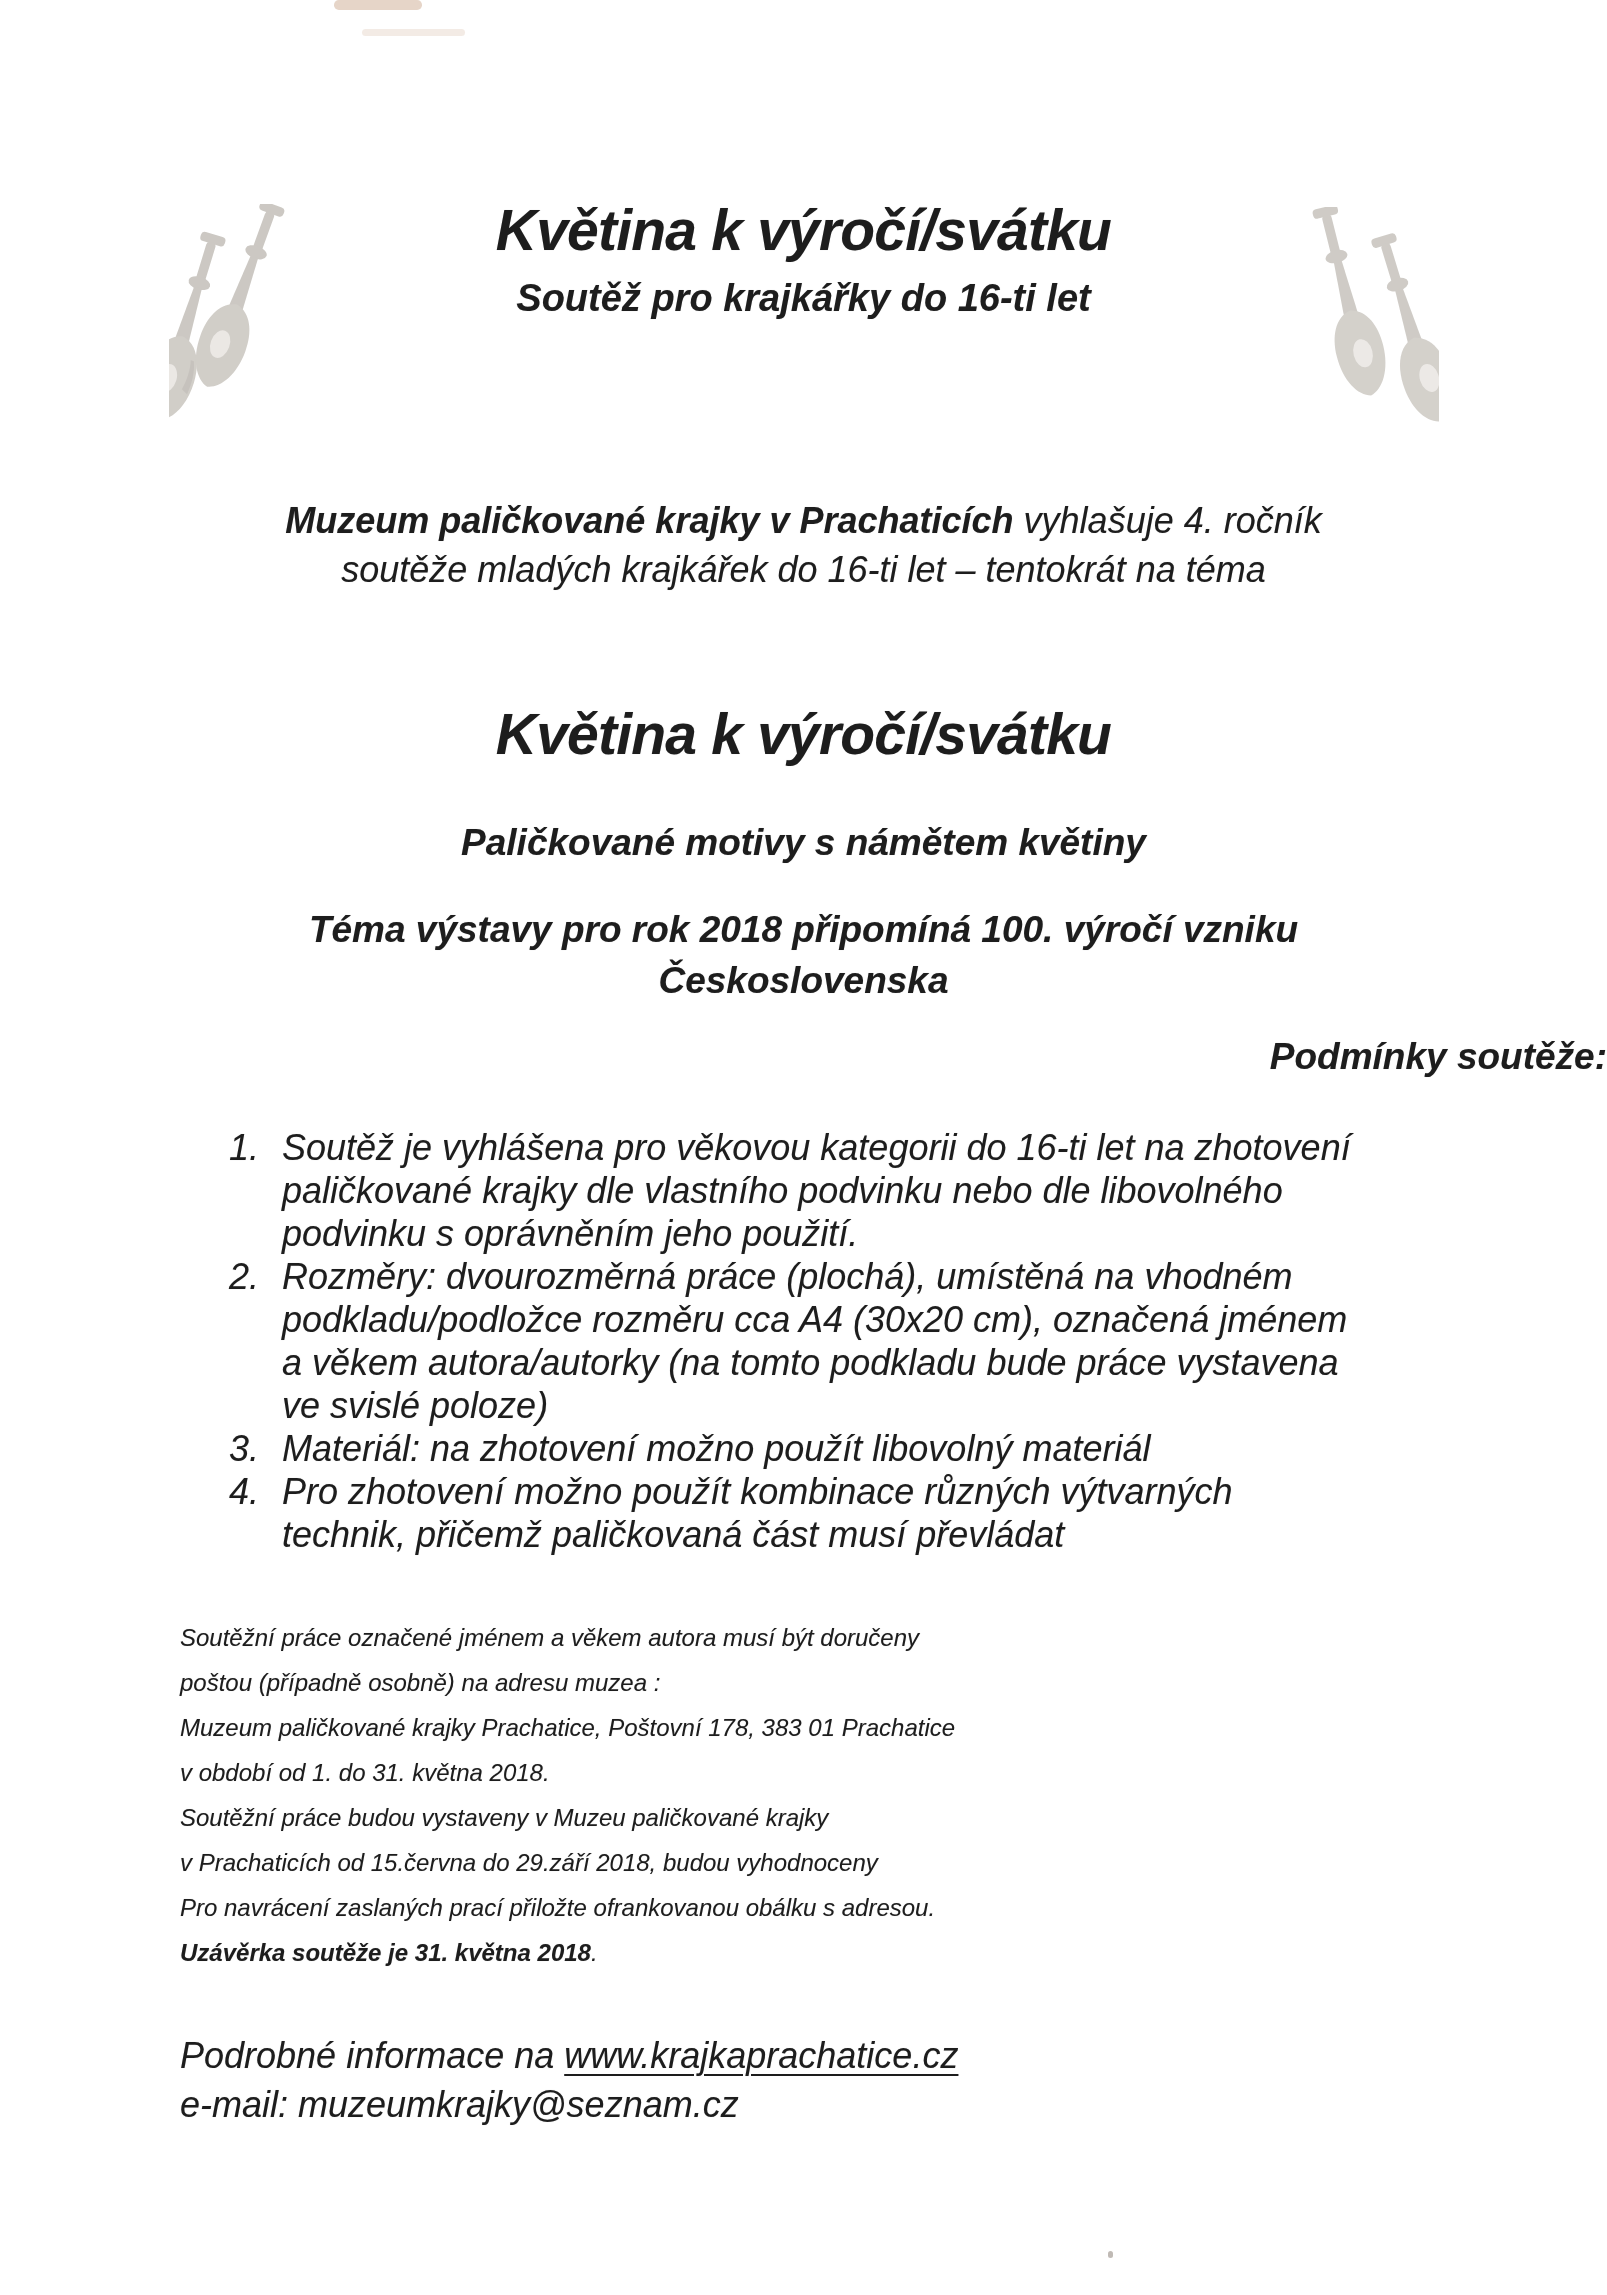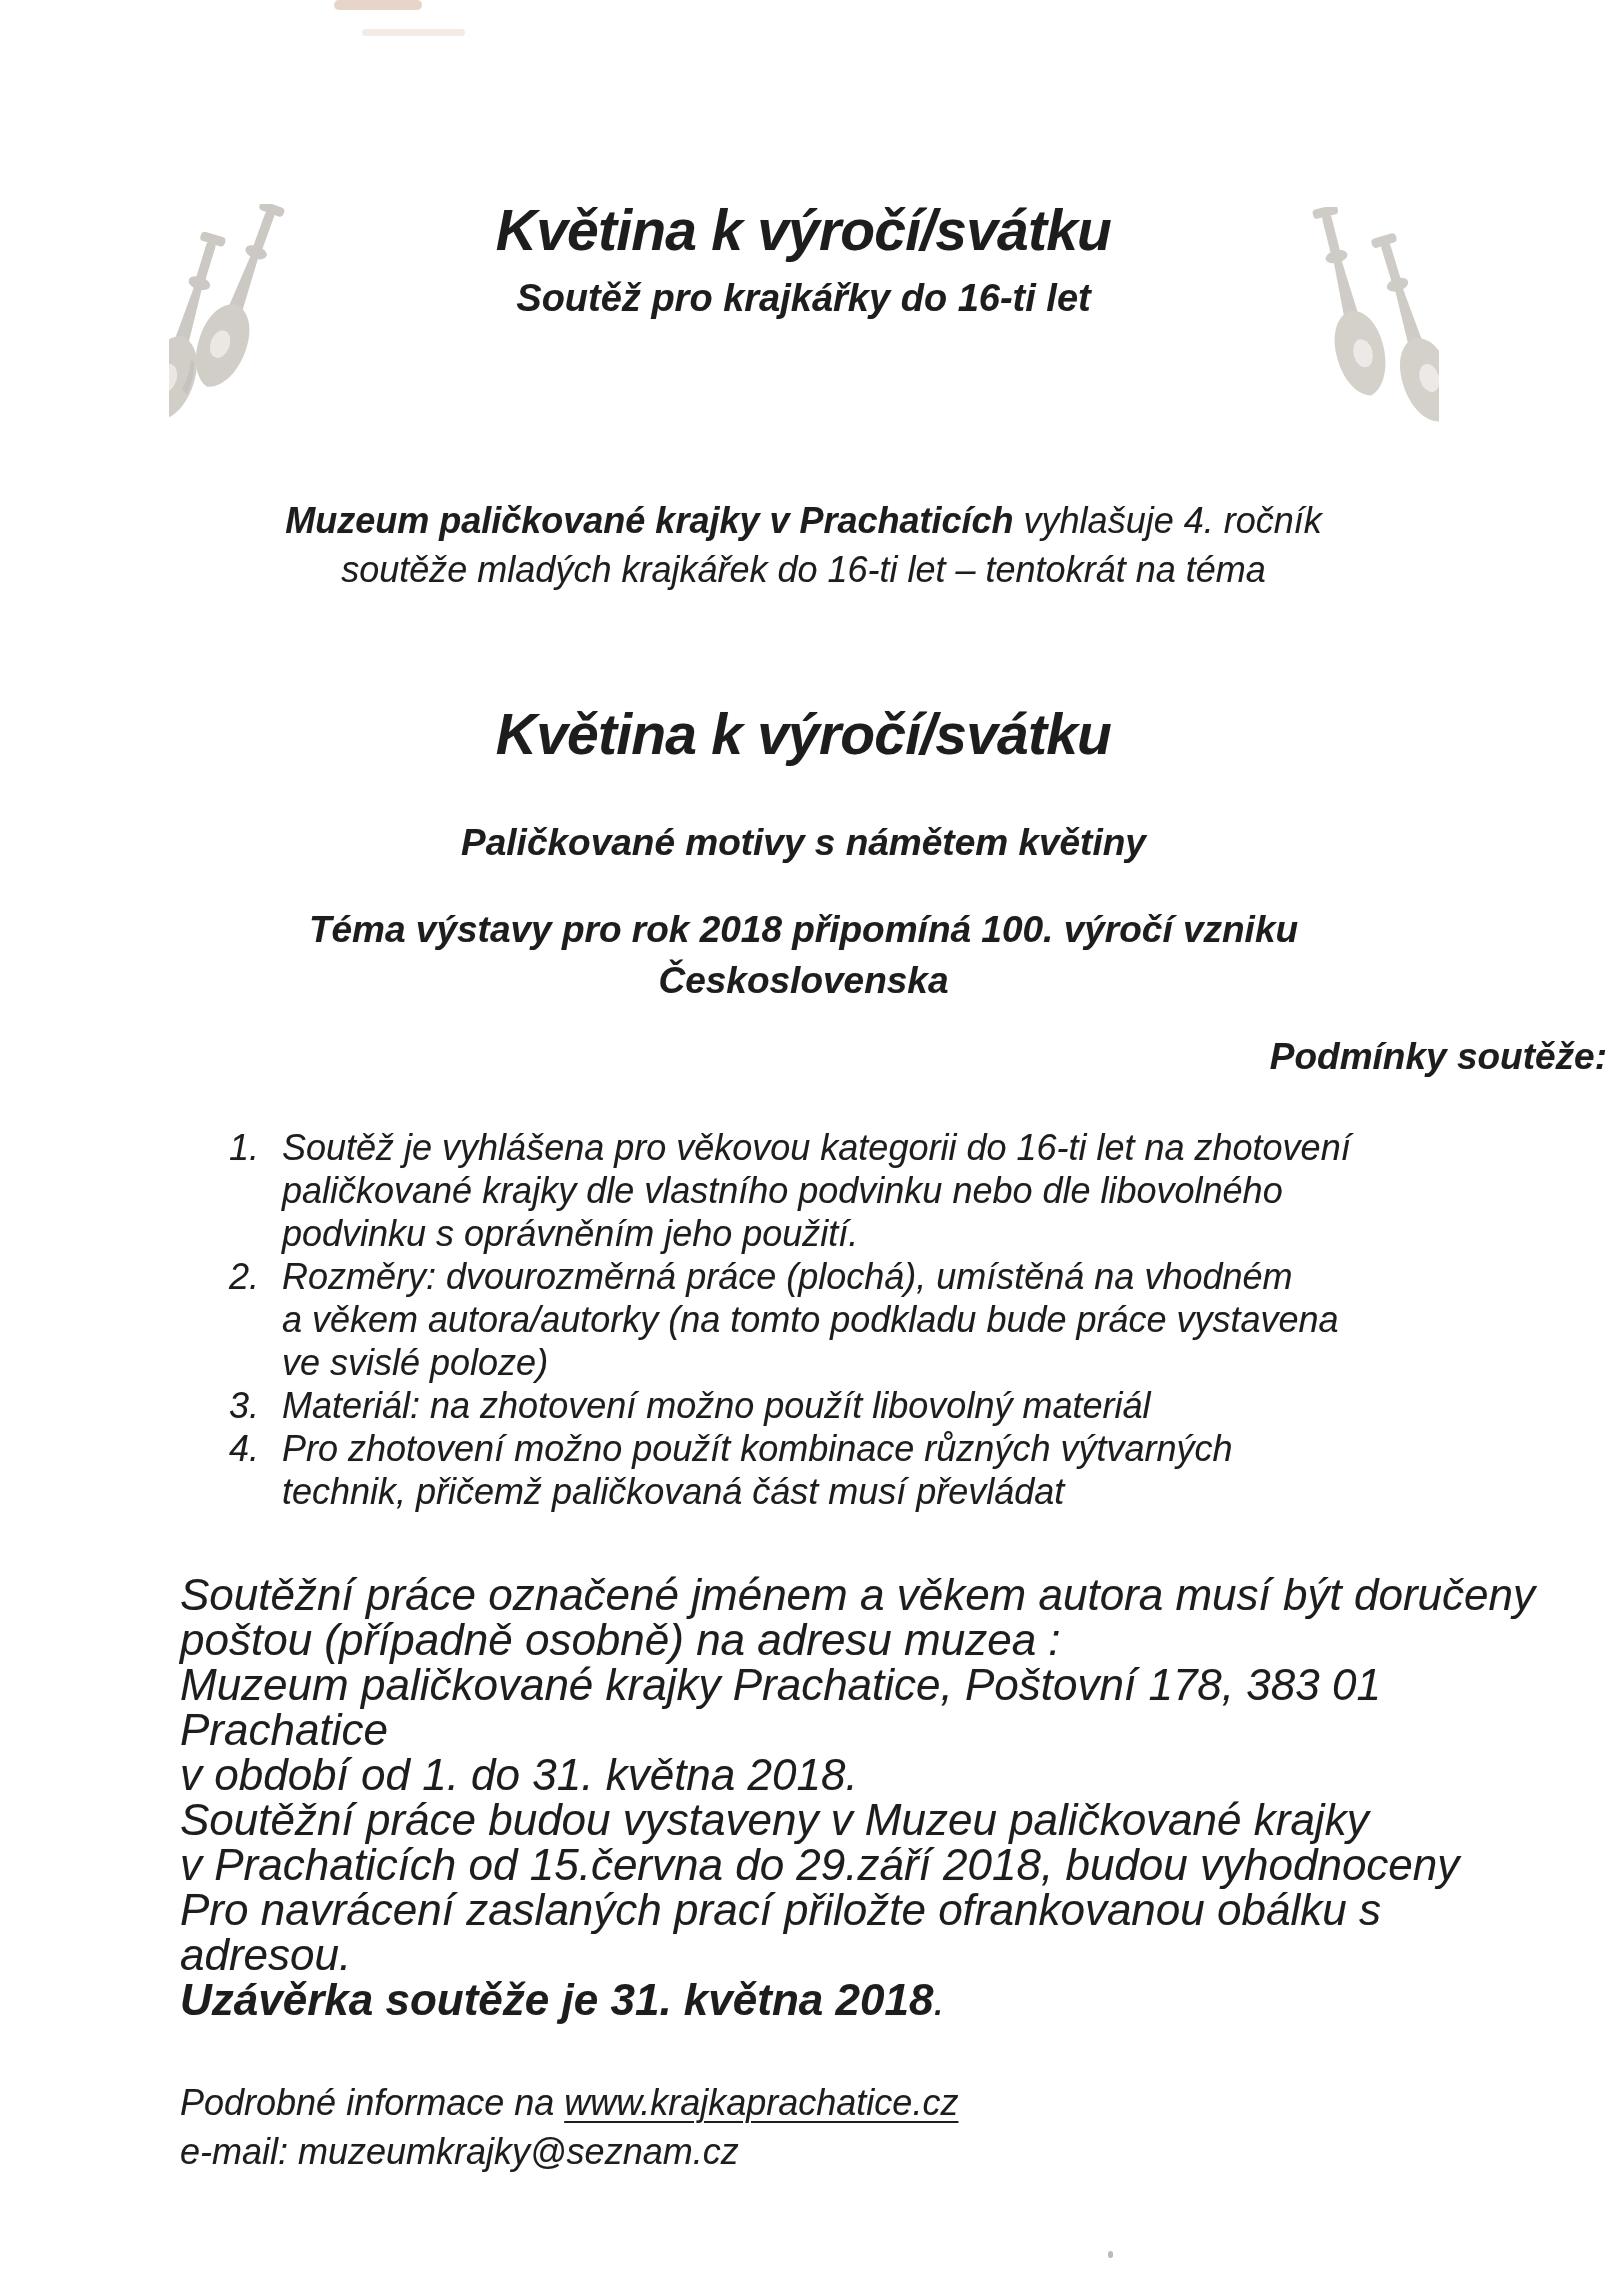--- a/index.html
+++ b/index.html
@@ -64,21 +64,21 @@
   }
   .cond-list {
     margin:48px 80px 0 229px;
     font-size:36px;
     line-height:43px;
   }
   .cond-item { display:flex; }
   .cond-num { flex:none; width:53px; }
   .para {
     margin:59px 72px 0 180px;
-    font-size:44px;
+    font-size:24px;
     line-height:45px;
   }
   .deadline-b { font-weight:bold; }
   .footer {
     margin:56px 72px 0 180px;
     font-size:36px;
     line-height:49px;
   }
   .url {
     text-decoration:underline;
@@ -176,20 +176,21 @@
       <div>
         <div>Soutěž je vyhlášena pro věkovou kategorii do 16-ti let na zhotovení</div>
         <div>paličkované krajky dle vlastního podvinku nebo dle libovolného</div>
         <div>podvinku s oprávněním jeho použití.</div>
       </div>
     </div>
     <div class="cond-item">
       <div class="cond-num">2.</div>
       <div>
         <div>Rozměry: dvourozměrná práce (plochá), umístěná na vhodném</div>
+        <div>podkladu/podložce rozměru cca A4 (30x20 cm), označená jménem</div>
         <div>a věkem autora/autorky (na tomto podkladu bude práce vystavena</div>
         <div>ve svislé poloze)</div>
       </div>
     </div>
     <div class="cond-item">
       <div class="cond-num">3.</div>
       <div>
         <div>Materiál: na zhotovení možno použít libovolný materiál</div>
       </div>
     </div>

